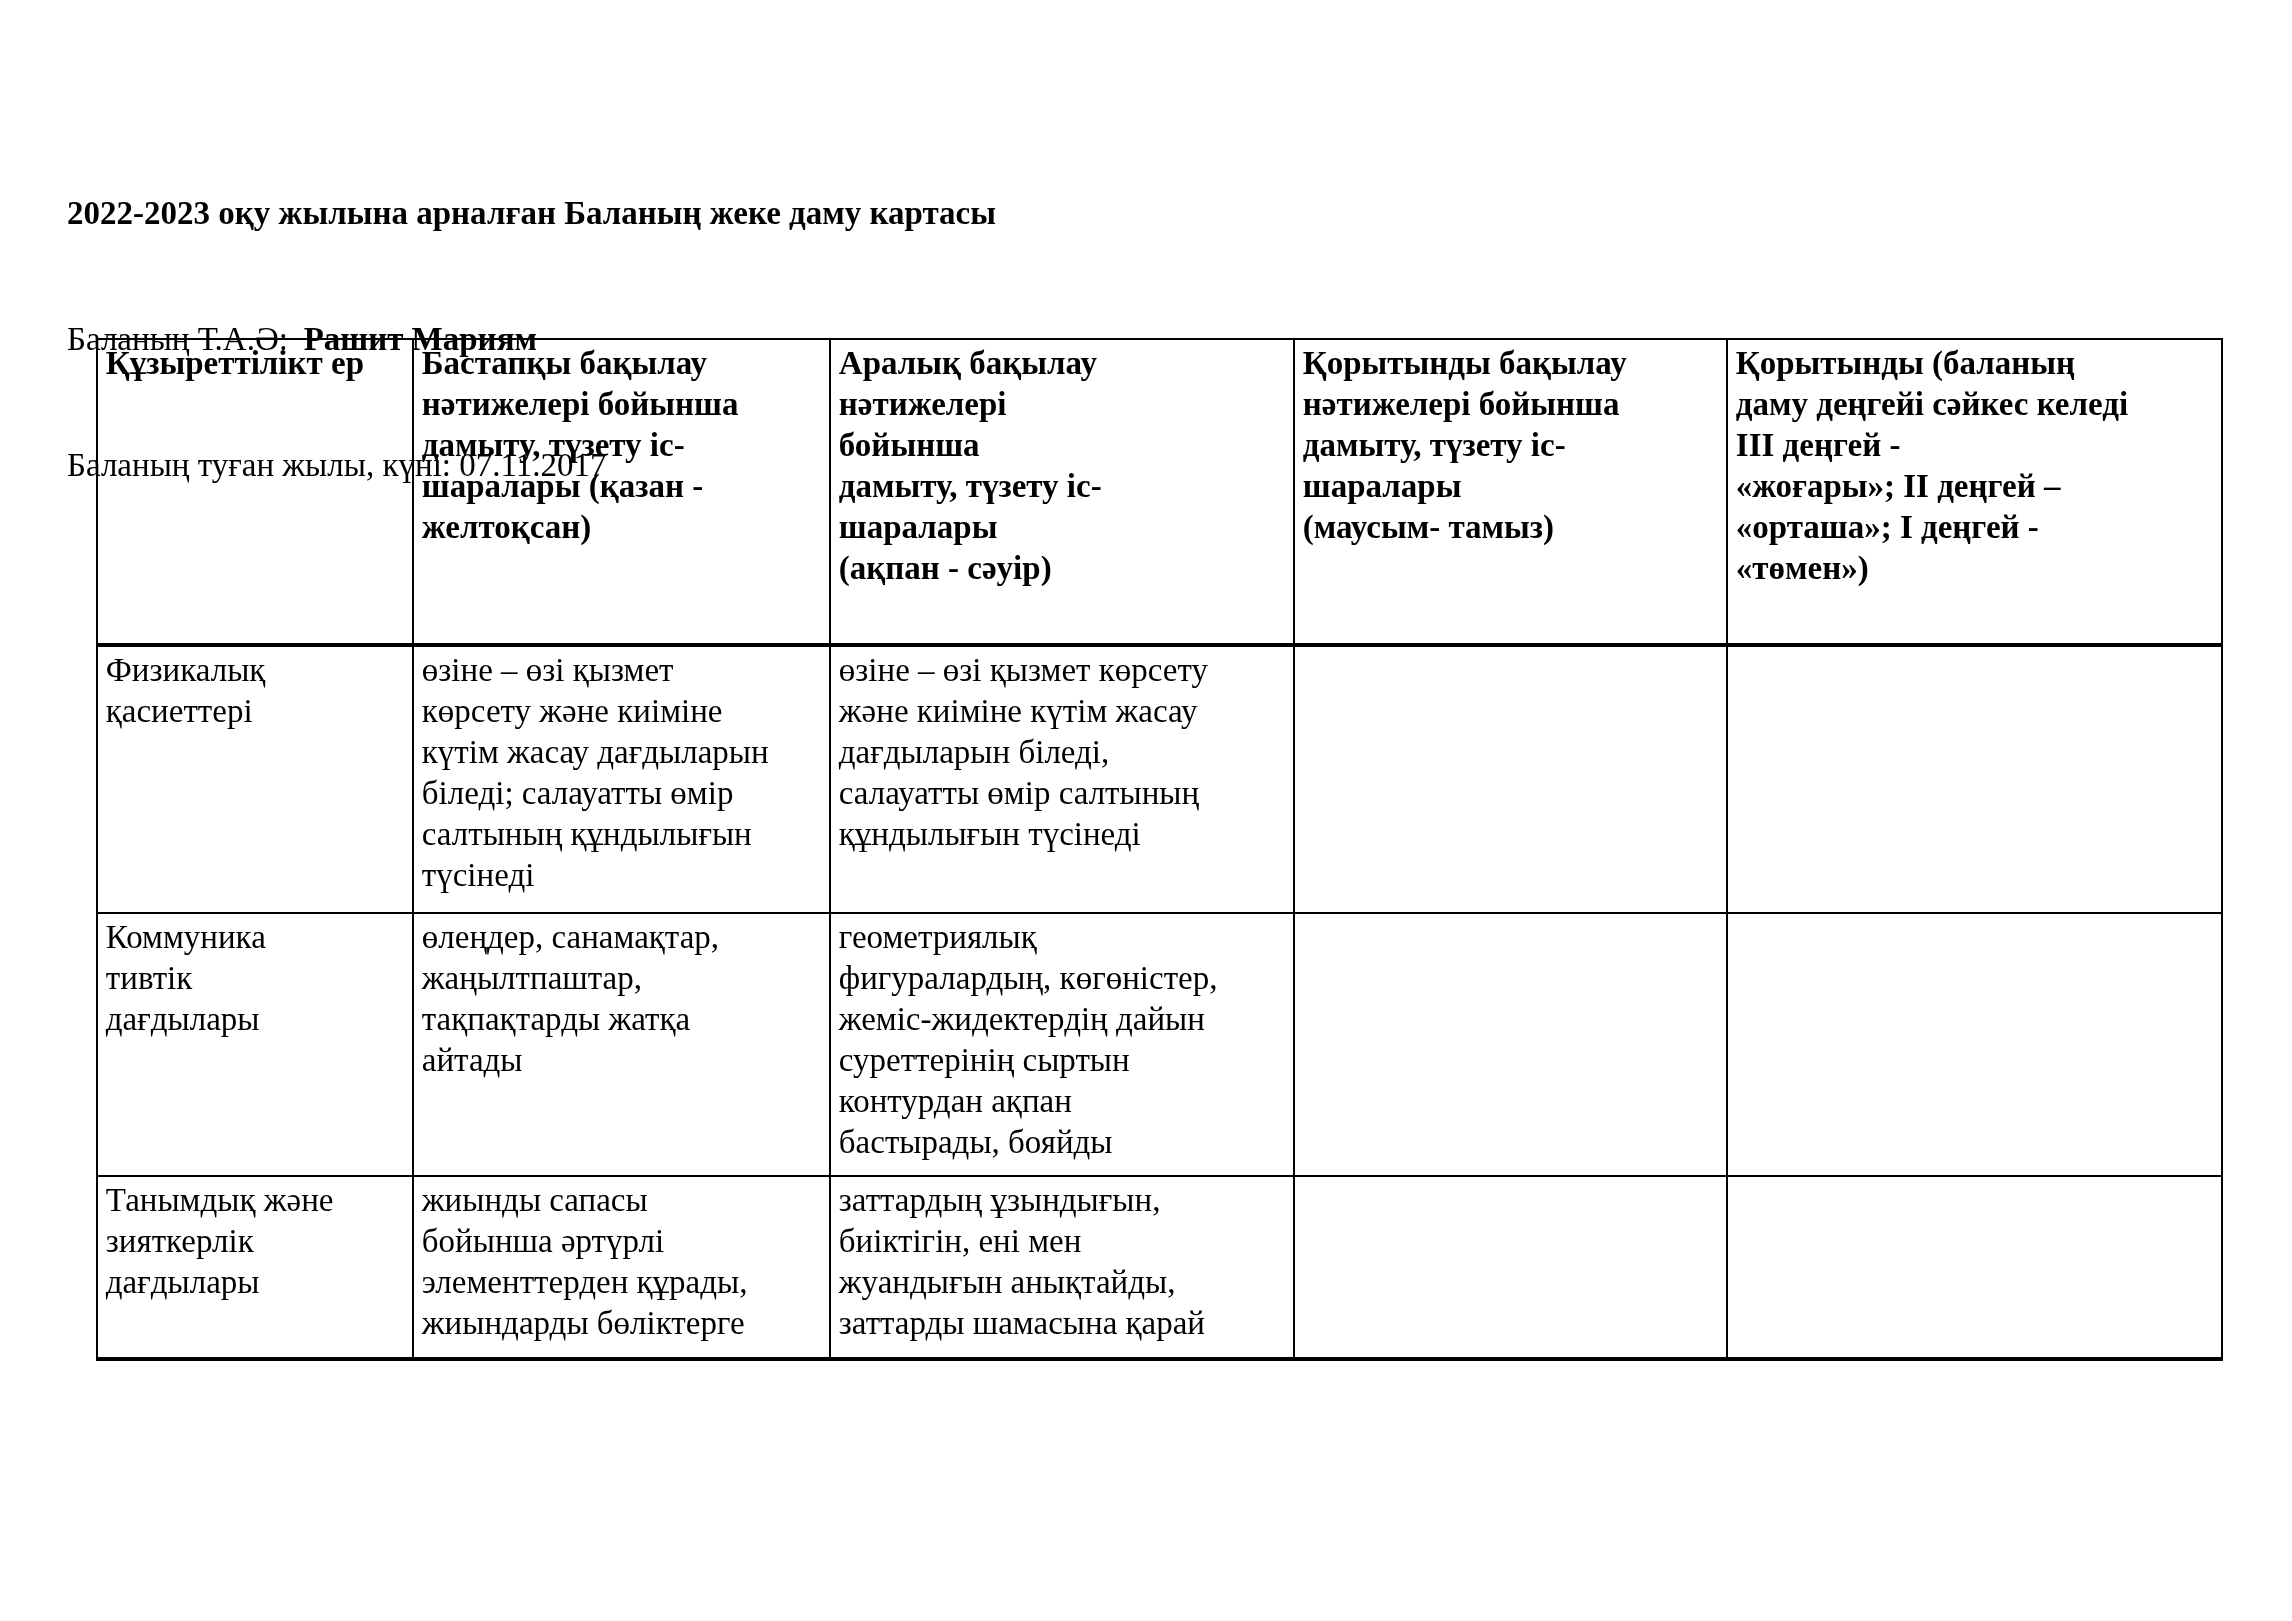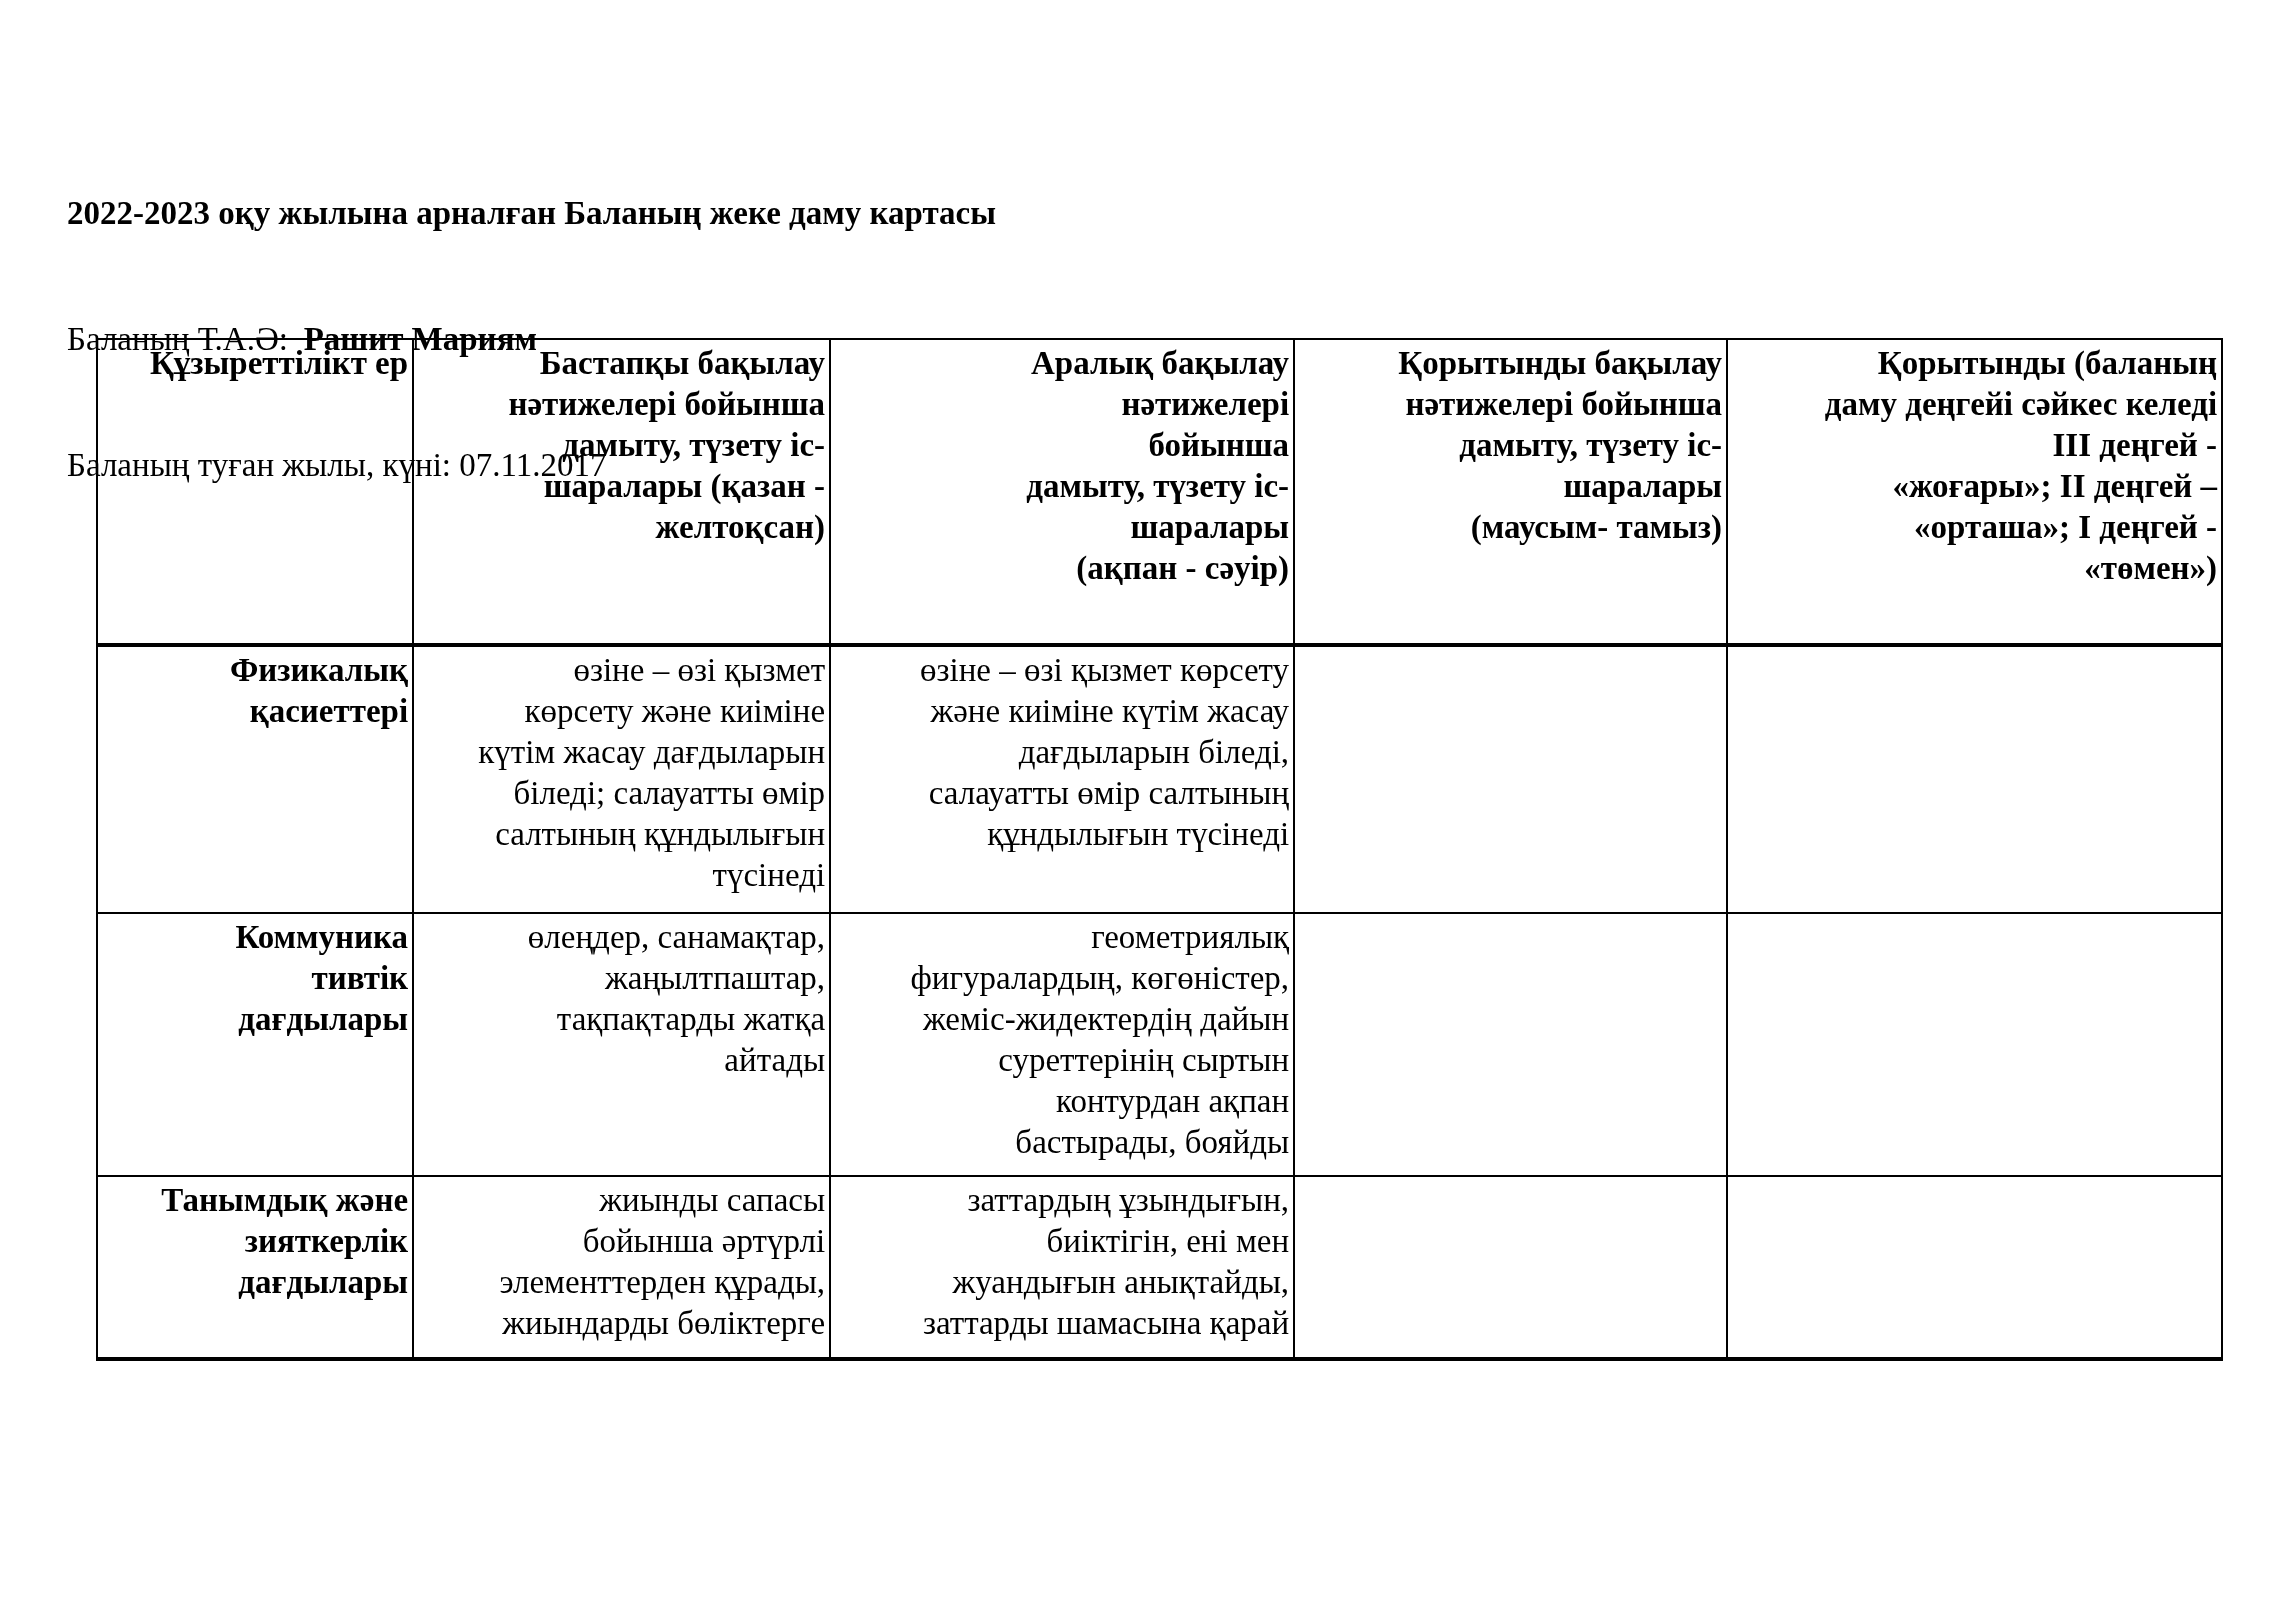--- a/index.html
+++ b/index.html
@@ -39,31 +39,30 @@
     border-bottom-width: 4.9px;
   }
   table.dev-table td {
     border: 2px solid #000;
     vertical-align: top;
     padding: 2.9px 3.9px 2px 7.8px;
     font-size: 33px;
     line-height: 41px;
     white-space: pre-line;
     overflow: hidden;
-    text-align: right;
   }
   tr.hdr-row td {
     font-weight: bold;
     border-bottom-width: 4.9px;
   }
   tr.hdr-row     { height: 306px; }
   tr.row-phys    { height: 268px; }
   tr.row-comm    { height: 263px; }
   tr.row-cogn    { height: 183px; }
-  td.col-competency { font-weight: bold; }
+  td.col-competency { font-weight: normal; }
 </style>
 </head>
 <body>
 
 <div class="page">
 
   <div class="doc-header">
     <span class="line bold">2022-2023 оқу жылына арналған Баланың жеке даму картасы</span>
     <span class="line"><span>Баланың Т.А.Ә:</span><span class="name-value">Рашит Мариям</span></span>
     <span class="line">Баланың туған жылы, күні: 07.11.2017</span>

